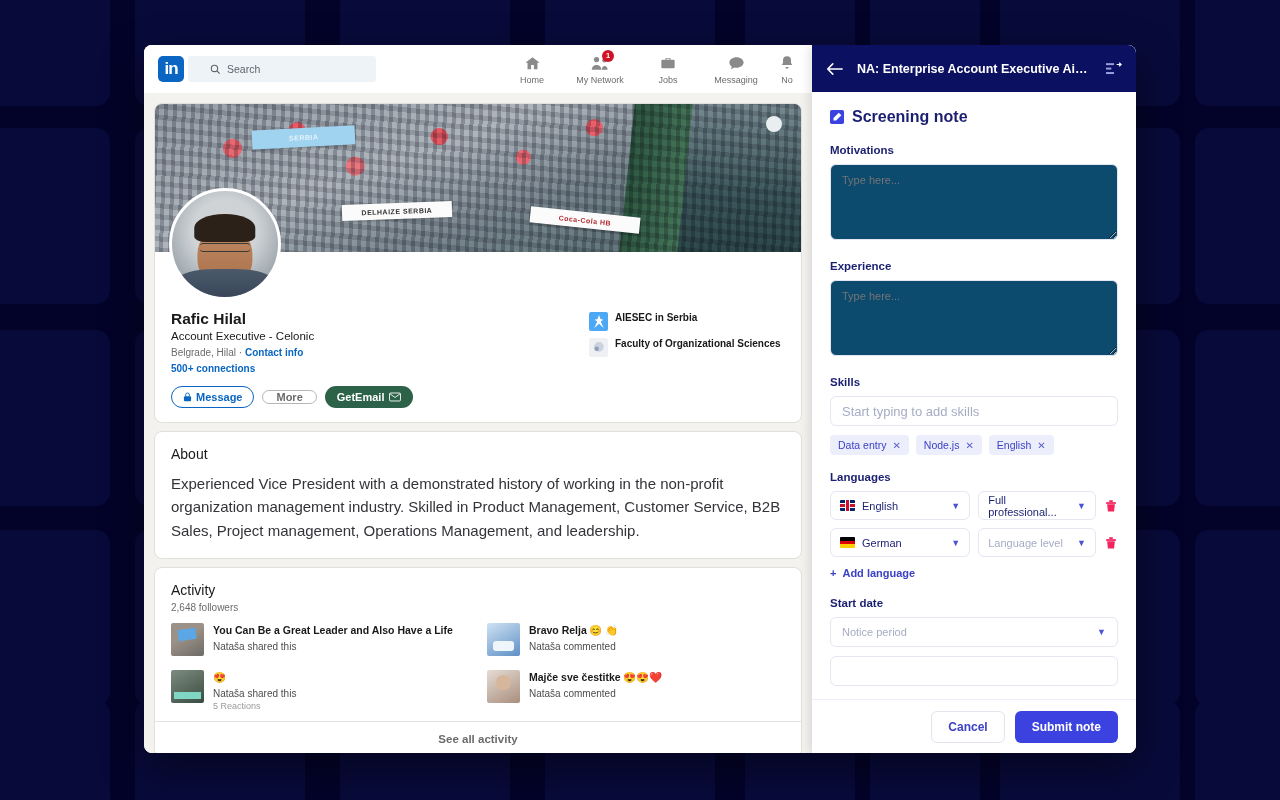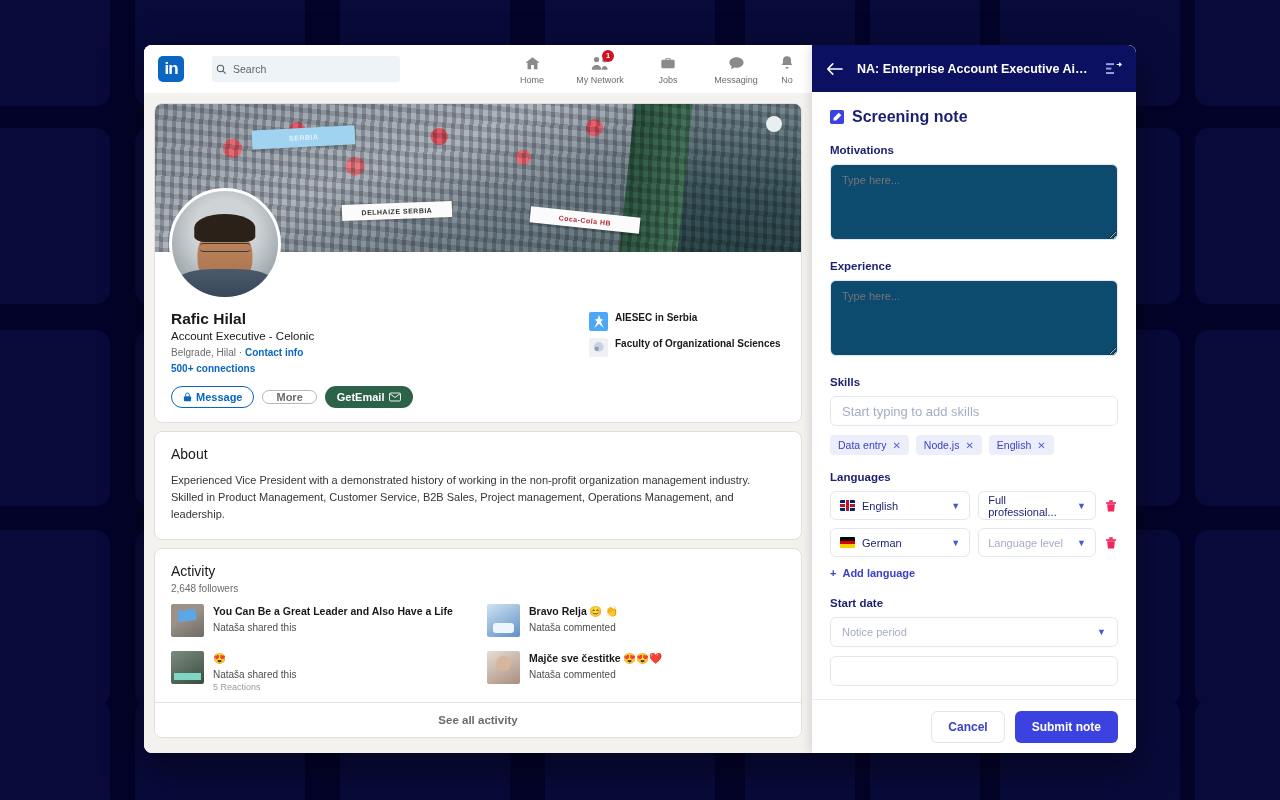--- a/index.html
+++ b/index.html
@@ -47,27 +47,27 @@
     padding: 0 14px 0 14px;
     position: relative;
   }
   .li-logo {
     width: 26px; height: 26px; border-radius: 5px;
     background: #0a66c2; color: #fff;
     font-weight: bold; font-size: 17px;
     display: flex; align-items: center; justify-content: center;
     font-family: "Liberation Sans", sans-serif;
     letter-spacing: -1px;
-    margin-right: 28px;
+    margin-right: 4px;
   }
   .li-search {
     width: 188px; height: 26px;
     background: #eef3f8; border-radius: 3px;
     display: flex; align-items: center; gap: 6px;
-    padding: 0 4px;
+    padding: 0 22px;
   }
   .li-search .mag { width: 11px; height: 11px; flex: none; }
   .li-search span { font-size: 10.5px; color: #5f6368; }
   .li-navitems {
     display: flex; align-items: flex-end; gap: 16px;
     margin-left: auto; padding-right: 2px;
   }
   .li-navitem {
     display: flex; flex-direction: column; align-items: center;
     width: 52px; color: #8a8a8a; position: relative;
@@ -188,21 +188,21 @@
     padding: 5px 12px; font-size: 11px; font-weight: bold;
     display: flex; align-items: center; gap: 5px;
   }
   .pi-right { width: 196px; padding-top: 2px; }
   .org { display: flex; gap: 7px; align-items: flex-start; margin-bottom: 7px; }
   .org .oicon { width: 19px; height: 19px; flex: none; border-radius: 2px; }
   .org .otxt { font-size: 10px; font-weight: bold; color: #191919; line-height: 1.25; }
 
   .sec-pad { padding: 14px 16px 16px 16px; }
   .sec-title { font-size: 14px; color: #191919; margin-bottom: 10px; }
-  .about-txt { font-size: 11px; color: #33333a; line-height: 1.55; }
+  .about-txt { font-size: 15px; color: #33333a; line-height: 1.55; }
 
   .act-sub { font-size: 10px; color: #6b6b6b; margin-top: -6px; margin-bottom: 10px; }
   .act-grid { display: grid; grid-template-columns: 1fr 1fr; gap: 14px 18px; }
   .act-item { display: flex; gap: 9px; }
   .act-thumb { width: 33px; height: 33px; flex: none; border-radius: 2px; }
   .act-t1 { background: linear-gradient(150deg,#9b9187 40%, #6d6a66); position:relative;}
   .act-t1::after{content:"";position:absolute;left:22%;top:18%;width:56%;height:34%;background:#5ba7e6;transform:rotate(-8deg);}
   .act-t2 { background: linear-gradient(150deg,#7e8c7f,#394b41); position:relative;}
   .act-t2::after{content:"";position:absolute;left:10%;bottom:12%;width:80%;height:22%;background:#7fd6c2;}
   .act-t3 { background: linear-gradient(150deg,#cfe2f2,#5e90c6); position:relative;}

